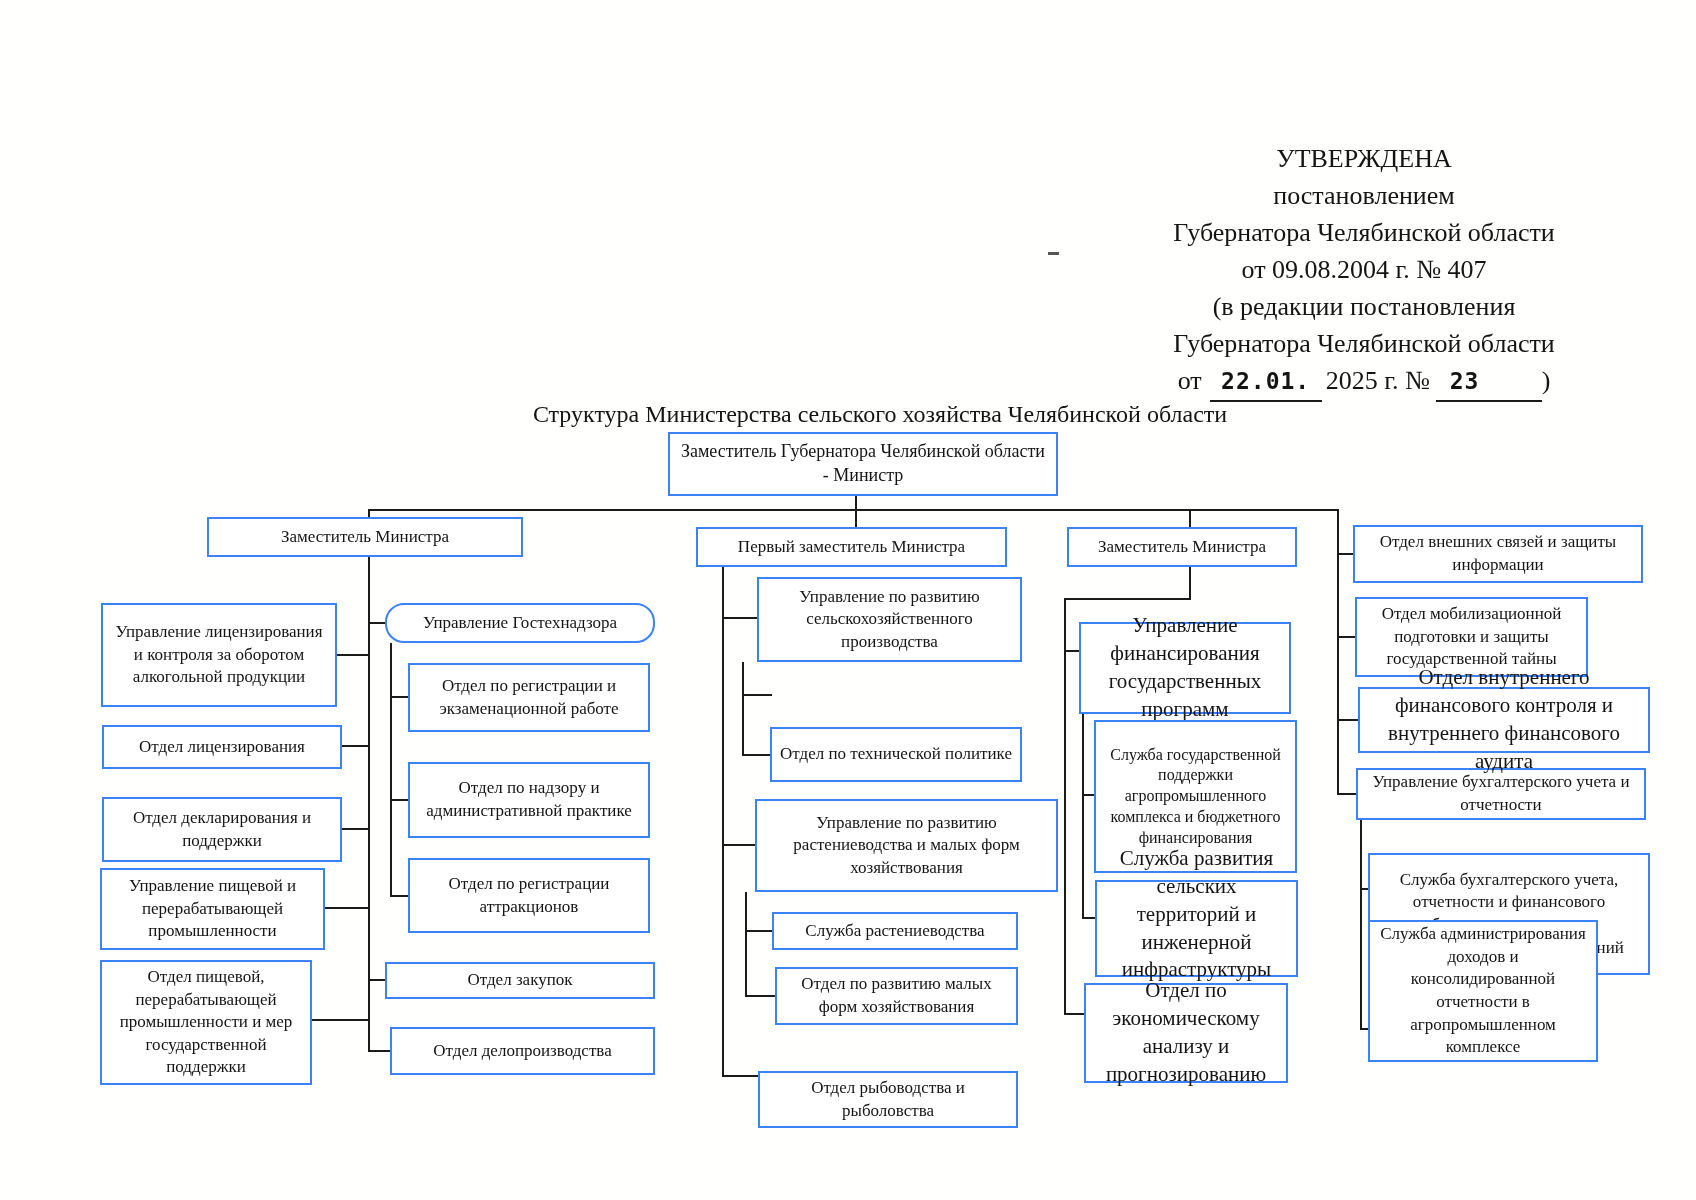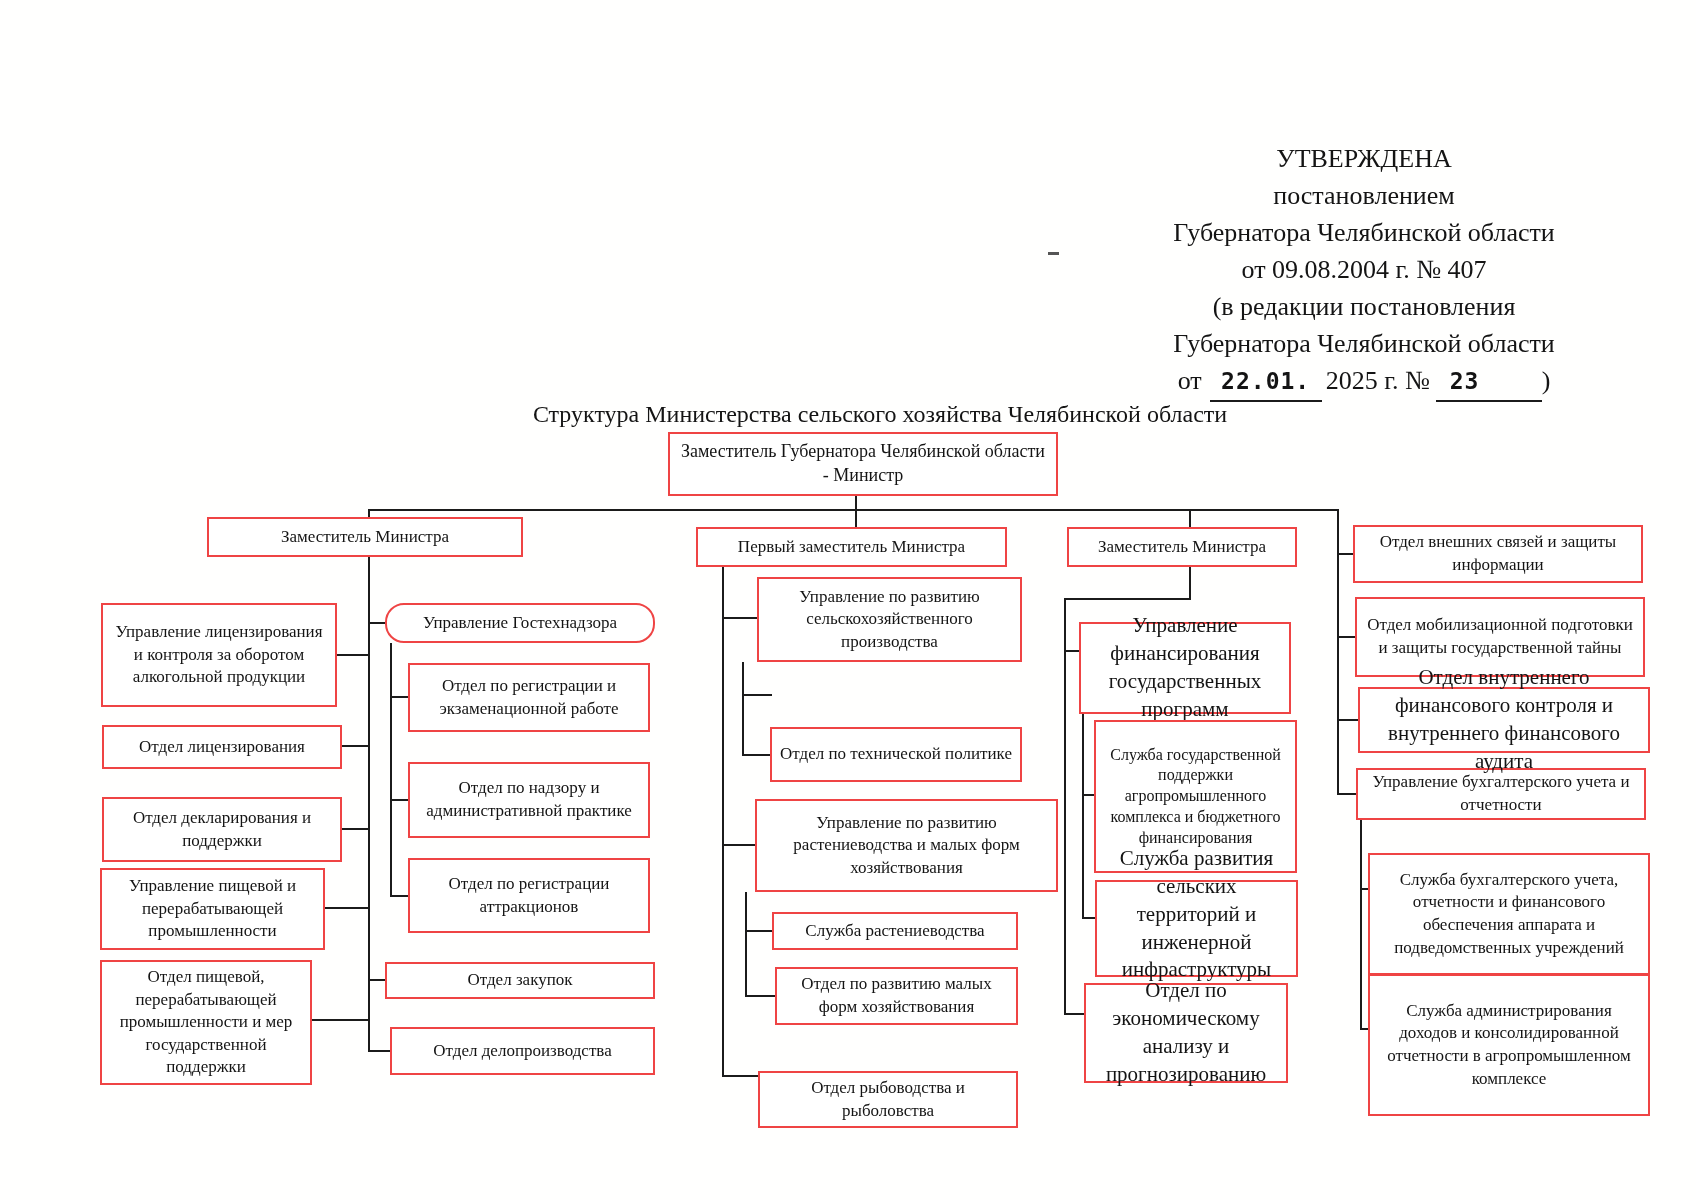--- a/index.html
+++ b/index.html
@@ -10,21 +10,21 @@
       font-size:26px;line-height:37px;white-space:nowrap;}
   .uline{display:inline-block;border-bottom:2px solid #1b1b1b;vertical-align:baseline;}
   .u-date{width:112px;text-align:center;margin:0 4px 0 8px;}
   .u-num{width:92px;text-align:left;padding-left:14px;margin:0 0 0 6px;}
   .tw{font-family:"DejaVu Sans Mono",monospace;font-weight:700;font-size:23px;letter-spacing:1px;}
   .artifact{position:absolute;background:#555;}
   
   .title{position:absolute;left:478px;top:400px;width:804px;text-align:center;font-size:24px;line-height:28px;}
   
   .box{position:absolute;display:flex;align-items:center;justify-content:center;text-align:center;
-       background:#fff;border:2px solid #ef4444;box-sizing:border-box;
+       background:#fff;border:2px solid #3b82f6;box-sizing:border-box;
        font-size:17px;line-height:1.33;padding:2px 6px;z-index:2;}
   .f18{font-size:18px;}
   .f165{font-size:21px;}
   .f16{font-size:16px;line-height:1.3;}
   
   .hl{position:absolute;height:2px;background:#1b1b1b;z-index:1;}
   .vl{position:absolute;width:2px;background:#1b1b1b;z-index:1;}
 </style>
 </head>
 <body>
@@ -120,19 +120,19 @@
   <div class="box" style="left:772px;top:912px;width:246px;height:38px;">Служба растениеводства</div>
   <div class="box" style="left:775px;top:967px;width:243px;height:58px;">Отдел по развитию малых форм хозяйствования</div>
   <div class="box" style="left:758px;top:1071px;width:260px;height:57px;">Отдел рыбоводства и рыболовства</div>
 
   <div class="box f165" style="left:1079px;top:622px;width:212px;height:92px;">Управление финансирования государственных программ</div>
   <div class="box f16" style="left:1094px;top:720px;width:203px;height:153px;">Служба государственной поддержки агропромышленного комплекса и бюджетного финансирования</div>
   <div class="box f165" style="left:1095px;top:880px;width:203px;height:97px;">Служба развития сельских территорий и инженерной инфраструктуры села</div>
   <div class="box f165" style="left:1084px;top:983px;width:204px;height:100px;">Отдел по экономическому анализу и прогнозированию</div>
 
   <div class="box" style="left:1353px;top:525px;width:290px;height:58px;">Отдел внешних связей и защиты информации</div>
-  <div class="box" style="left:1355px;top:597px;width:290px;height:80px;text-align:center;">Отдел мобилизационной подготовки и защиты государственной тайны</div>
+  <div class="box" style="left:1355px;top:597px;width:233px;height:80px;text-align:center;">Отдел мобилизационной подготовки и защиты государственной тайны</div>
   <div class="box" style="left:1356px;top:768px;width:290px;height:52px;">Управление бухгалтерского учета и отчетности</div>
   <div class="box f165" style="left:1358px;top:687px;width:292px;height:66px;">Отдел внутреннего финансового контроля и внутреннего финансового аудита</div>
   <div class="box" style="left:1368px;top:828px;width:282px;height:122px;margin-top:25px;">Служба бухгалтерского учета, отчетности и финансового обеспечения аппарата и подведомственных учреждений</div>
-  <div class="box" style="left:1368px;top:974px;width:282px;height:142px;">Служба администрирования доходов и консолидированной отчетности в агропромышленном комплексе</div>
+  <div class="box" style="left:1368px;top:920px;width:230px;height:142px;">Служба администрирования доходов и консолидированной отчетности в агропромышленном комплексе</div>
 
 </div>
 
 </body></html>

